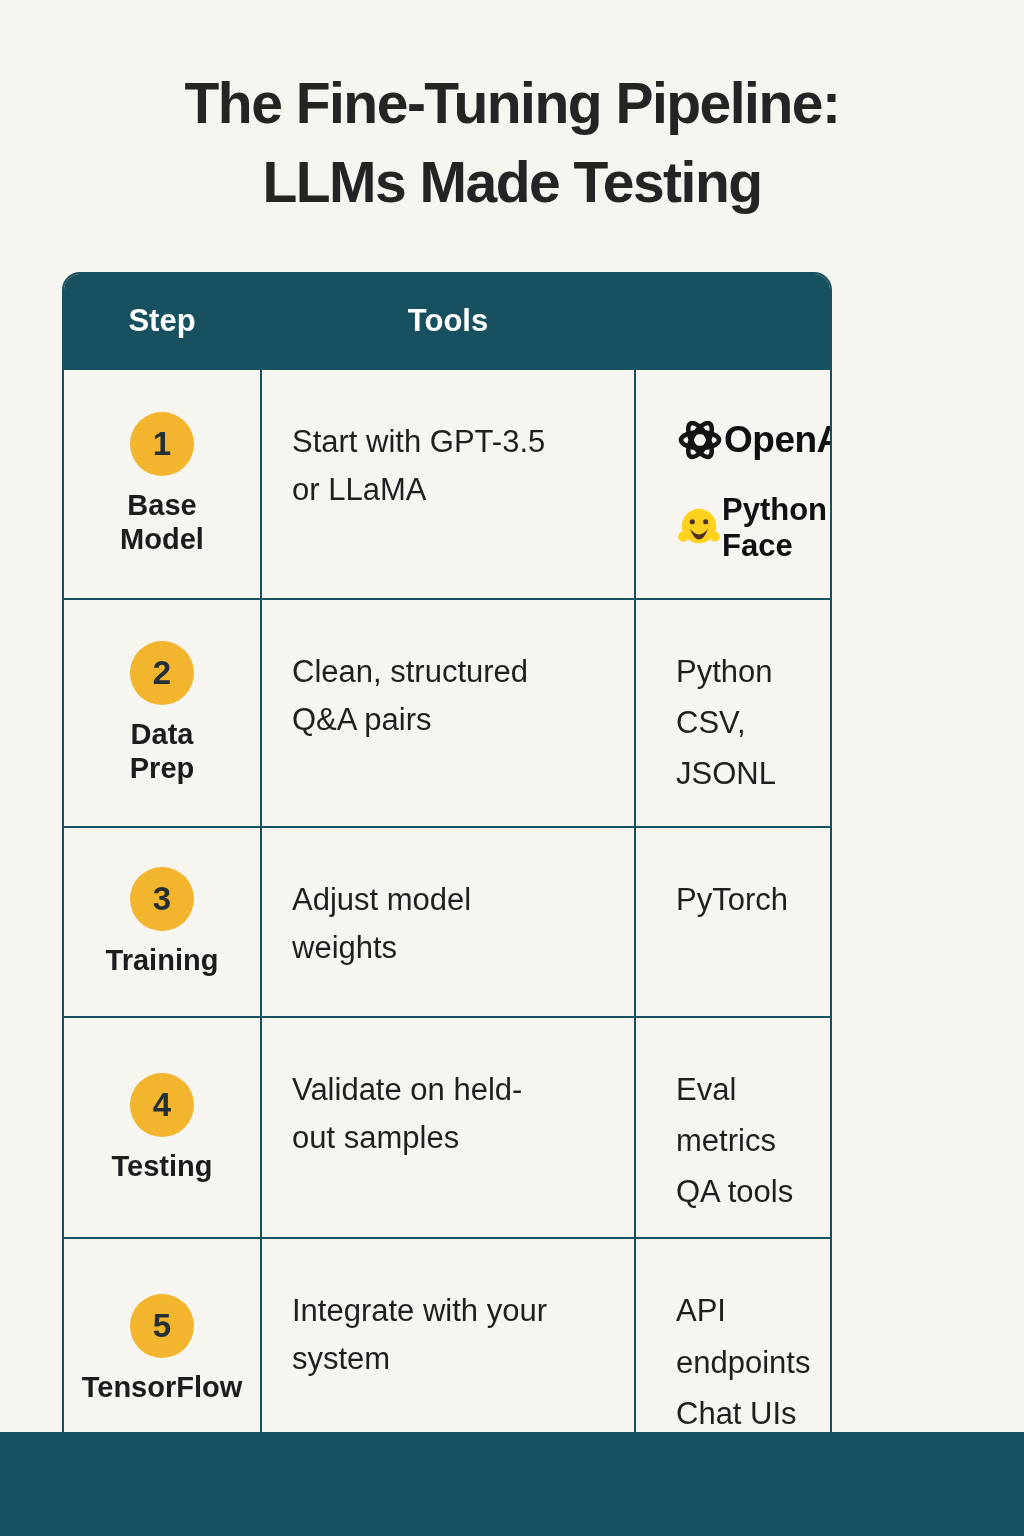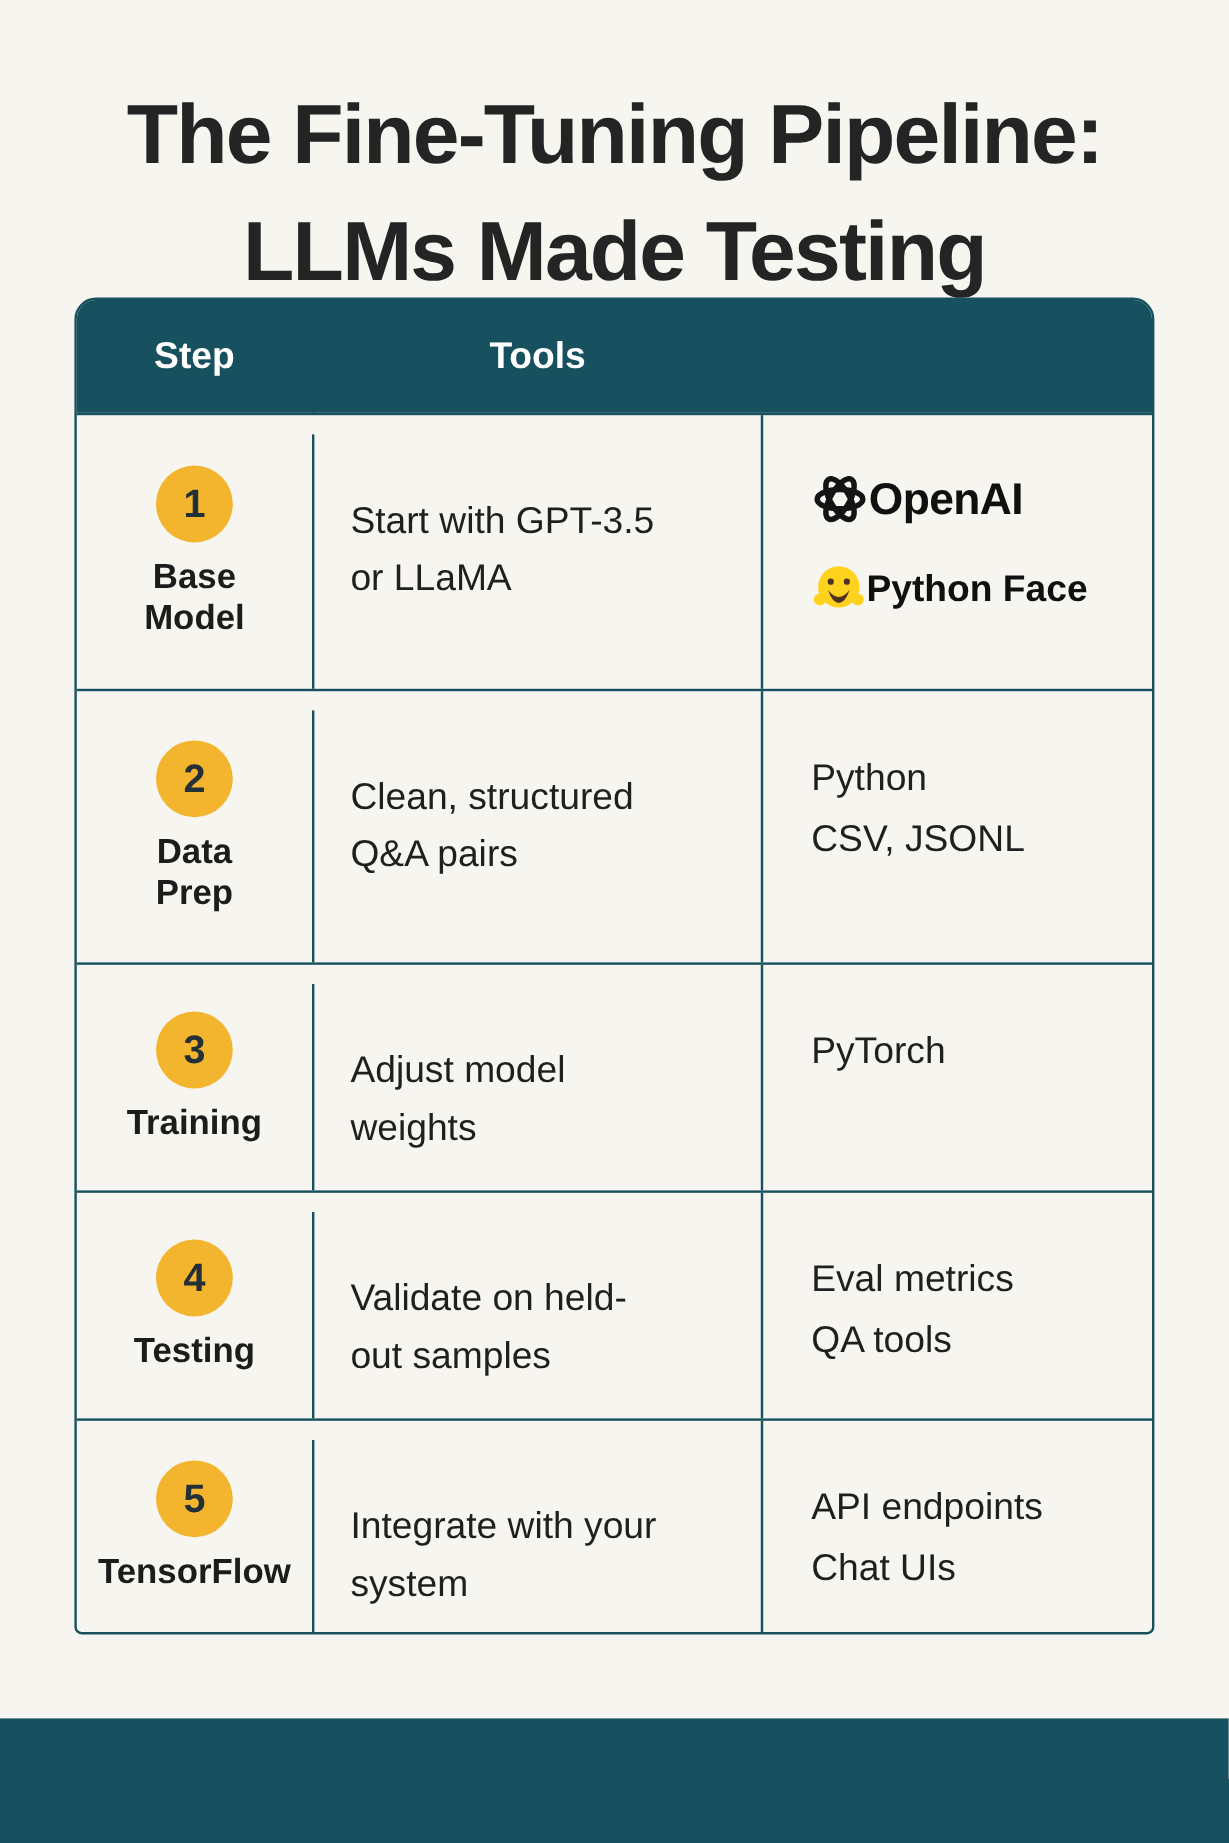--- a/index.html
+++ b/index.html
@@ -7,31 +7,31 @@
   body {
     position: relative;
     background: #f7f5ef;
     font-family: "Liberation Sans", sans-serif;
     color: #212121;
     overflow: hidden;
   }
   .title {
     margin-top: 64px;
     text-align: center;
-    font-size: 70px;
+    font-size: 57px;
     font-weight: 800;
     line-height: 1.38;
     letter-spacing: -1.5px;
     color: #242424;
   }
   .table-wrap {
     position: absolute;
     left: 62px;
-    top: 248px;
-    width: 900px;
+    top: 272px;
+    width: 770px;
     border: 2px solid #17505f;
     border-radius: 18px 18px 6px 6px;
     overflow: hidden;
   }
   .trow {
     display: grid;
     grid-template-columns: 196px 374px 1fr;
   }
   .trow + .trow { border-top: 2px solid #17505f; }
   .cell { min-width: 0; }
@@ -75,21 +75,21 @@
     color: #233038;
     flex: 0 0 auto;
   }
   .step-label {
     font-size: 29px;
     font-weight: 700;
     line-height: 1.18;
     color: #1c1c1c;
     white-space: pre-line;
   }
-  .action-cell { padding: 48px 24px 16px 30px; margin-top: 16px; }
+  .action-cell { padding: 48px 24px 16px 30px; }
   .action-text {
     font-size: 31px;
     line-height: 1.55;
     color: #1f1f1f;
     white-space: pre-line;
   }
   .tools-cell { padding: 46px 18px 20px 40px; }
   .tool-line {
     font-size: 31px;
     line-height: 1.65;

